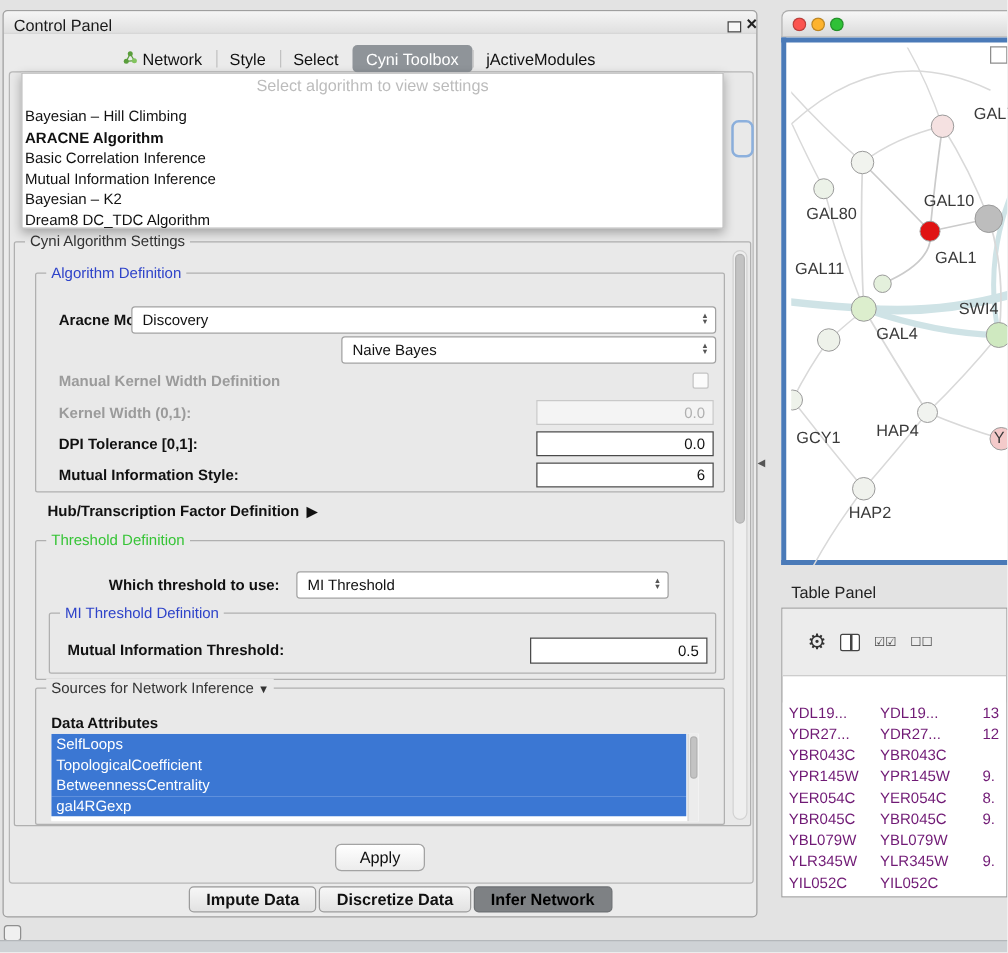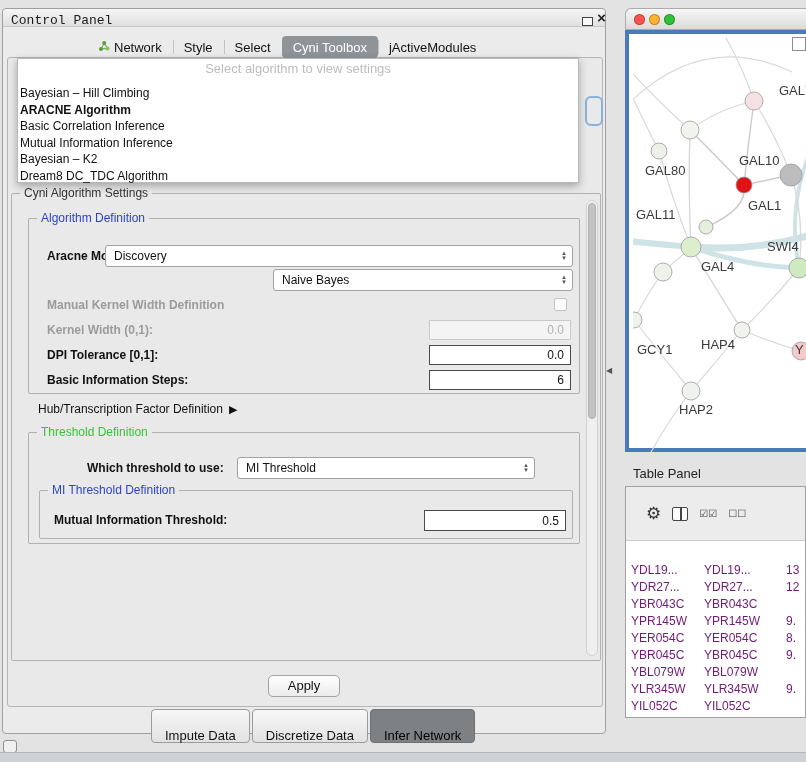--- a/index.html
+++ b/index.html
@@ -3,21 +3,21 @@
 <meta charset="utf-8">
 <style>
   *{margin:0;padding:0;box-sizing:border-box;}
   html,body{width:806px;height:762px;}
   body{font-family:"Liberation Sans",sans-serif;}
   .abs{position:absolute;}
   .stage{position:relative;width:806px;height:762px;background:#e3e3e3;overflow:hidden;}
 
   
   .control-panel{left:2px;top:8px;width:604px;height:726px;background:#ebebeb;border:1px solid #9f9f9f;border-radius:4px;}
-  .cp-titlebar{left:0;top:0;width:602px;height:18px;background:linear-gradient(#f5f5f5,#e0e0e0);border-bottom:1px solid #c8c8c8;border-radius:4px 4px 0 0;font-family:Liberation Mono, monospace;}
+  .cp-titlebar{left:0;top:0;width:602px;height:18px;background:linear-gradient(#f5f5f5,#e0e0e0);border-bottom:1px solid #c8c8c8;border-radius:4px 4px 0 0;}
   .cp-title{left:8px;top:4px;font-size:13px;color:#1a1a1a;}
   .cp-float{left:579px;top:8px;width:11px;height:9px;border:1.5px solid #444;background:#f7f7f7;}
   .cp-close{left:594px;top:2px;font-size:15px;font-weight:bold;color:#222;}
   .cp-frame{left:4px;top:48px;width:596px;height:650px;border:1px solid #b6b6b6;border-radius:3px;background:#e9e9e9;}
   .cp-tabs{left:84px;top:27px;height:22px;display:flex;align-items:stretch;z-index:5;}
   .cp-tab{position:relative;display:flex;align-items:center;gap:4px;padding:0 11px;font-size:13px;color:#111;white-space:nowrap;}
   .cp-tab:not(:first-child)::before{content:'';position:absolute;left:0;top:4px;bottom:4px;width:1px;background:#c2c2c2;}
   .cp-tab.selected{background:#8f9499;color:#fff;border-radius:4px;}
   .cp-tab.selected::before{display:none;}
 
@@ -35,33 +35,33 @@
   .fs-legend.blue{color:#2e43c9;}
   .fs-legend.green{color:#36c436;}
   .lbl{position:absolute;font-size:12px;font-weight:bold;color:#111;white-space:nowrap;}
   .lbl.disabled{color:#9b9b9b;}
   .combo{position:absolute;background:#fff;border:1px solid #a2a2a2;border-radius:3px;display:flex;align-items:center;padding-left:8px;font-size:12px;color:#111;}
   .combo-arrows{margin-left:auto;width:16px;height:100%;display:flex;flex-direction:column;align-items:center;justify-content:center;color:#555;}
   .combo-arrows i{font-style:normal;font-size:6px;line-height:5px;}
   .field{position:absolute;background:#fff;border:1px solid #4a4a4a;font-size:12px;text-align:right;padding:0 6px;color:#111;font-family:"Liberation Sans",sans-serif;}
   .field.disabled{border-color:#c9c9c9;color:#b0b0b0;background:#f4f4f4;}
   .checkbox{position:absolute;width:13px;height:13px;border:1px solid #c3c3c3;border-radius:2px;background:#fbfbfb;}
-  .hub-row{position:absolute;font-size:12px;font-weight:normal;color:#111;}
+  .hub-row{position:absolute;font-size:12px;font-weight:bold;color:#111;}
   .hub-row .tri{font-size:11px;margin-left:6px;}
   .sb-track{position:absolute;background:#efefef;border:1px solid #d2d2d2;border-radius:6px;}
   .sb-thumb{position:absolute;left:1px;right:1px;background:#c3c3c3;border:1px solid #b2b2b2;border-radius:5px;}
   .attr-title{position:absolute;font-size:12px;font-weight:bold;color:#111;}
   .attr-list{position:absolute;background:#fff;overflow:hidden;}
   .attr-item{width:calc(100% - 10px);height:16.5px;line-height:16.5px;background:#3b77d3;color:#fff;font-size:12px;padding-left:4px;white-space:nowrap;}
   .attr-sb{position:absolute;right:0;top:0;bottom:0;width:9px;background:#ececec;border-left:1px solid #d5d5d5;}
   .attr-sb .sb-thumb{left:1px;right:1px;top:2px;height:34px;}
 
   .btn{position:absolute;background:linear-gradient(#ffffff,#ececec);border:1px solid #a3a3a3;border-radius:5px;font-size:13px;color:#111;text-align:center;}
   .bottom-tabs{position:absolute;display:flex;gap:2px;}
-  .bottom-tab{height:21px;line-height:19px;padding:16px 13px;font-size:13px;background:linear-gradient(#f7f7f7,#e2e2e2);border:1px solid #9b9b9b;border-radius:4px;color:#111;white-space:nowrap;}
+  .bottom-tab{height:21px;line-height:19px;padding:0 13px;font-size:13px;background:linear-gradient(#f7f7f7,#e2e2e2);border:1px solid #9b9b9b;border-radius:4px;color:#111;white-space:nowrap;font-weight:bold;}
   .bottom-tab.selected{background:#7e8184;border-color:#6e7174;color:#000000;}
 
   
   .net-window{left:625px;top:8px;width:181px;height:444px;}
   .net-titlebar{left:0;top:0;width:181px;height:22px;background:linear-gradient(#f7f7f7,#dadada);border:1px solid #ababab;border-right:none;border-radius:6px 0 0 0;}
   .light{position:absolute;top:5px;width:11px;height:11px;border-radius:50%;border:1px solid rgba(0,0,0,.25);}
   .net-frame{left:0;top:22px;width:181px;height:422px;border:4px solid #4a7ab8;border-right:none;background:#fff;}
   .net-svg{left:4px;top:4px;}
   .corner-box{position:absolute;left:163px;top:3px;width:14px;height:14px;border:1px solid #8d8d8d;background:#fff;z-index:3;}
 
@@ -165,21 +165,21 @@
 
         <span class="lbl disabled" style="left:18px;top:79px;">Manual Kernel Width Definition</span>
         <span class="checkbox" style="left:525px;top:79px;"></span>
 
         <span class="lbl disabled" style="left:18px;top:104px;">Kernel Width (0,1):</span>
         <input class="field disabled" style="left: 400px; top: 101px; width: 142px; height: 20px;" disabled="" value="0.0">
 
         <span class="lbl" style="left:18px;top:129px;">DPI Tolerance [0,1]:</span>
         <input class="field" style="left: 400px; top: 126px; width: 142px; height: 20px;" value="0.0">
 
-        <span class="lbl" style="left:18px;top:154px;">Basic Information Steps:</span>
+        <span class="lbl" style="left:18px;top:154px;">Mutual Information Style:</span>
         <input class="field" style="left: 400px; top: 151px; width: 142px; height: 20px;" value="6">
       </div>
 
       <div class="hub-row" style="left:26px;top:208px;">
         <span>Hub/Transcription Factor Definition</span><span class="tri">▶</span>
       </div>
 
       <div class="fs" style="left:16px;top:238px;width:552px;height:112px;">
         <span class="fs-legend green">Threshold Definition</span>
 
@@ -192,20 +192,33 @@
             </span>
         </div>
 
         <div class="fs" style="left:10px;top:57px;width:534px;height:49px;">
           <span class="fs-legend blue">MI Threshold Definition</span>
           <span class="lbl" style="left:14px;top:22px;">Mutual Information Threshold:</span>
           <input class="field" style="left: 384px; top: 19px; width: 142px; height: 21px;" value="0.5">
         </div>
       </div>
 
+      <div class="fs" style="left:16px;top:356px;width:552px;height:110px;">
+        <span class="fs-legend"><span>Sources for Network Inference</span> <span style="font-size:9px;">▼</span></span>
+        <span class="attr-title" style="left:12px;top:20px;">Data Attributes</span>
+        <div class="attr-list" style="left:12px;top:36px;width:518px;height:70px;">
+          <div class="attr-item">SelfLoops</div>
+            <div class="attr-item">TopologicalCoefficient</div>
+            <div class="attr-item">BetweennessCentrality</div>
+            <div class="attr-item">gal4RGexp</div>
+            <div class="attr-sb">
+              <div class="sb-thumb"></div>
+            </div>
+        </div>
+      </div>
 
       <div class="sb-track" style="left:574px;top:6px;width:12px;height:456px;">
         <div class="sb-thumb" style="top:2px;height:216px;"></div>
       </div>
     </div>
 
     <div class="btn" style="left:265px;top:666px;width:72px;height:22px;line-height:20px;">Apply</div>
 
     <div class="bottom-tabs" style="left:148px;top:700px;">
         <div class="bottom-tab">Impute Data</div>

